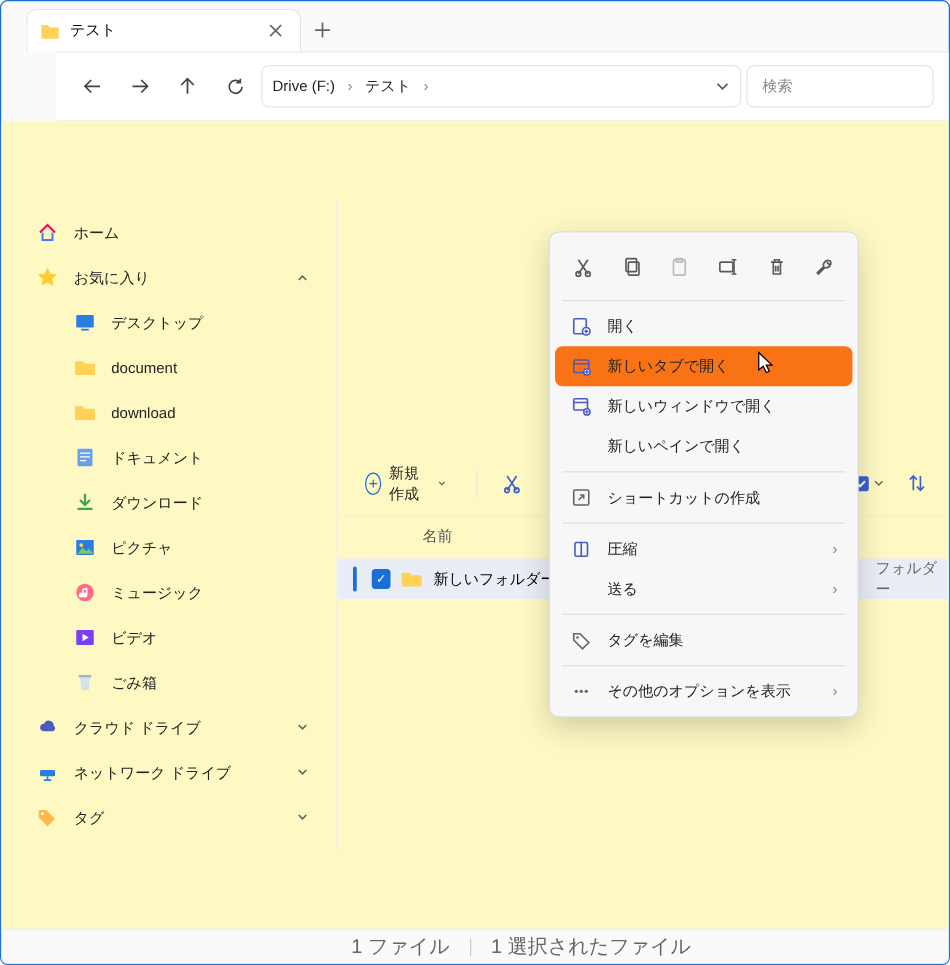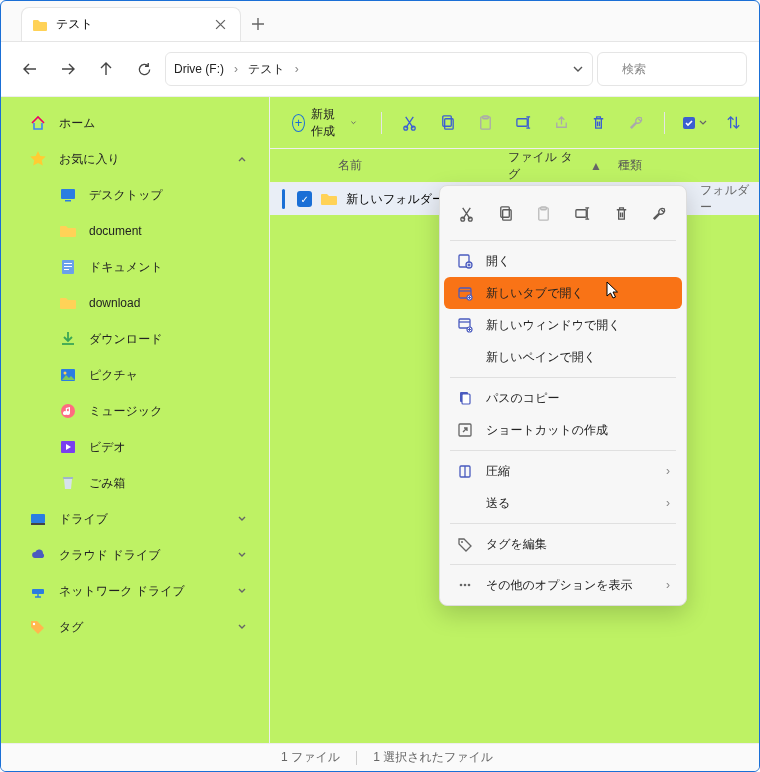--- a/index.html
+++ b/index.html
@@ -4,28 +4,28 @@
 <style>
   * { box-sizing: border-box; }
   body { margin:0; font-family:"Yu Gothic UI","Segoe UI",sans-serif; font-size:12px; background:#fafafa; width:760px; height:772px; overflow:hidden; border:1px solid #1a6fd6; border-radius:6px; display:flex; flex-direction:column; }
   
   .tabbar { height:40px; display:flex; align-items:flex-end; padding:4px 0 0 20px; gap:0; }
   .tab { background:#fff; border:1px solid #e5e5e5; border-bottom:none; border-radius:8px 8px 0 0; height:34px; display:flex; align-items:center; padding:0 10px; gap:8px; min-width:220px; position:relative; }
   .tab .folder-ico { width:16px; height:16px; }
   .tab .close { margin-left:auto; width:20px; height:20px; display:flex; align-items:center; justify-content:center; border-radius:4px; }
   .newtab { width:34px; height:34px; display:flex; align-items:center; justify-content:center; color:#666; }
   
-  .navrow { background:#fff; border-top:1px solid #e5e5e5; height:56px; display:flex; align-items:center; gap:4px; padding:0 12px; border-bottom:1px solid #eee; }
+  .navrow { background:#fff; border-top:1px solid #e5e5e5; height:56px; display:flex; align-items:center; gap:4px; padding:0 12px; border-bottom:1px solid #eee;margin-left:44px; }
   .nav-btn { width:34px; height:34px; display:flex; align-items:center; justify-content:center; color:#555; border-radius:4px; }
   .addr { flex:1; border:1px solid #e5e5e5; border-radius:6px; height:34px; display:flex; align-items:center; padding:0 8px; gap:6px; color:#222; }
   .addr .chev { color:#888; padding:0 4px; }
   .addr .dd { margin-left:auto; color:#555; }
-  .search { width:150px; border:1px solid #e5e5e5; border-radius:6px; height:34px; display:flex; align-items:center; padding:0 24px; color:#888; }
-  
-  .body { flex:1; display:flex; min-height:0; background:#bef264; }
+  .search { width:150px; border:1px solid #e5e5e5; border-radius:6px; height:34px; display:flex; align-items:center; padding:0 12px; color:#888; }
+  
+  .body { flex:1; display:flex; min-height:0; background:#fef9c3;align-items:center; }
   
   .sidebar { width:269px; border-right:1px solid #eee; padding:8px 0 8px 0; overflow:auto; }
   .sb-item { height:36px; display:flex; align-items:center; padding:0 16px 0 24px; gap:12px; color:#222; border-radius:6px; margin:0 4px; position:relative; }
   .sb-item.child { padding-left:54px; }
   .sb-ico { width:18px; height:18px; display:flex; align-items:center; justify-content:center; flex-shrink:0; }
   .sb-exp { position:absolute; right:18px; color:#666; font-size:12px; }
   
   .main { flex:1; display:flex; flex-direction:column; min-width:0; }
   .toolbar { height:52px; border-bottom:1px solid #eee; display:flex; align-items:center; padding:0 14px; gap:14px; }
   .tb-new { display:flex; align-items:center; gap:6px; padding:4px 8px; color:#1a6fd6; border-radius:4px; }
@@ -51,21 +51,21 @@
   .ctx-ico { width:34px; height:34px; display:flex; align-items:center; justify-content:center; color:#5a5a5a; border-radius:6px; }
   .ctx-sep { height:1px; background:#e0e0e0; margin:4px 6px; }
   .ctx-item { height:32px; display:flex; align-items:center; gap:12px; padding:0 12px; border-radius:6px; color:#222; }
   .ctx-item:hover, .ctx-item.hover { background:#f97316; }
   .ctx-item .cico { width:18px; height:18px; display:flex; align-items:center; justify-content:center; color:#4a5bbf; flex-shrink:0; }
   .ctx-item .cico.gray { color:#666; }
   .ctx-item .ar { margin-left:auto; color:#888; }
   
   .cursor { position:absolute; left:606px; top:281px; z-index:60; pointer-events:none; }
   
-  .status { height:28px; border-top:1px solid #eee; display:flex; align-items:center; gap:16px; padding:0 14px; color:#666; background:#fafafa; font-size:12px; }
+  .status { height:28px; border-top:1px solid #eee; display:flex; align-items:center; gap:16px; padding:0 14px; color:#666; background:#fafafa; font-size:16px; }
   .status .ssep { width:1px; height:14px; background:#ccc; }
   
   svg { display:block; }
 </style>
 </head>
 <body>
 
 <div class="tabbar">
   <div class="tab">
     <span class="folder-ico">
@@ -162,39 +162,39 @@
       <span class="sb-ico">
           <svg width="18" height="18" viewBox="0 0 18 18">
             <path fill="#ffd257" d="M1 5a1 1 0 0 1 1-1h5l2 2h7a1 1 0 0 1 1 1v7a1 1 0 0 1-1 1H2a1 1 0 0 1-1-1z"></path>
           </svg>
         </span>
       <span>document</span>
     </div>
     <div class="sb-item child">
       <span class="sb-ico">
           <svg width="18" height="18" viewBox="0 0 18 18">
+            <path fill="#ffd257" d="M1 5a1 1 0 0 1 1-1h5l2 2h7a1 1 0 0 1 1 1v7a1 1 0 0 1-1 1H2a1 1 0 0 1-1-1z"></path>
+          </svg>
+        </span>
+      <span>download</span>
+    </div>
+    <div class="sb-item child">
+      <span class="sb-ico">
+          <svg width="18" height="18" viewBox="0 0 18 18">
             <rect x="3" y="2" width="12" height="14" rx="1" fill="#6aa0ea"></rect>
             <rect x="5" y="5" width="8" height="1" fill="#fff"></rect>
             <rect x="5" y="8" width="8" height="1" fill="#fff"></rect>
             <rect x="5" y="11" width="5" height="1" fill="#fff"></rect>
           </svg>
         </span>
       <span>ドキュメント</span>
     </div>
     <div class="sb-item child">
       <span class="sb-ico">
           <svg width="18" height="18" viewBox="0 0 18 18">
-            <path fill="#ffd257" d="M1 5a1 1 0 0 1 1-1h5l2 2h7a1 1 0 0 1 1 1v7a1 1 0 0 1-1 1H2a1 1 0 0 1-1-1z"></path>
-          </svg>
-        </span>
-      <span>download</span>
-    </div>
-    <div class="sb-item child">
-      <span class="sb-ico">
-          <svg width="18" height="18" viewBox="0 0 18 18">
             <path stroke="#3aa655" stroke-width="1.8" fill="none" d="M9 2v9M5 7l4 4 4-4"></path>
             <path stroke="#3aa655" stroke-width="1.8" d="M3 14h12"></path>
           </svg>
         </span>
       <span>ダウンロード</span>
     </div>
     <div class="sb-item child">
       <span class="sb-ico">
           <svg width="18" height="18" viewBox="0 0 18 18">
             <rect x="2" y="3" width="14" height="12" rx="1" fill="#2b7de1"></rect>
@@ -223,34 +223,20 @@
       <span>ビデオ</span>
     </div>
     <div class="sb-item child">
       <span class="sb-ico">
           <svg width="18" height="18" viewBox="0 0 18 18">
             <path fill="#d6e2ea" d="M5 5h8l-1 10H6z"></path>
             <rect x="4" y="3" width="10" height="2" fill="#9fb6c8"></rect>
           </svg>
         </span>
       <span>ごみ箱</span>
-    </div>
-    <div class="sb-item">
-      <span class="sb-ico">
-          <svg width="18" height="18" viewBox="0 0 18 18">
-            <rect x="2" y="4" width="14" height="9" rx="1" fill="#2b7de1"></rect>
-            <rect x="2" y="13" width="14" height="2" fill="#444"></rect>
-          </svg>
-        </span>
-      <span>ドライブ</span>
-      <span class="sb-exp">
-          <svg width="10" height="10" viewBox="0 0 10 10">
-            <path stroke="#666" stroke-width="1.4" fill="none" d="M2 3l3 3 3-3"></path>
-          </svg>
-        </span>
     </div>
     <div class="sb-item">
       <span class="sb-ico">
           <svg width="18" height="18" viewBox="0 0 18 18">
             <path fill="#4a5bbf" d="M6 12a3 3 0 0 1 .3-6 4 4 0 0 1 7.7 1.6A2.5 2.5 0 0 1 13.5 12z"></path>
           </svg>
         </span>
       <span>クラウド ドライブ</span>
       <span class="sb-exp">
           <svg width="10" height="10" viewBox="0 0 10 10">
@@ -456,29 +442,20 @@
         </svg>
       </span>
     <span>新しいウィンドウで開く</span>
   </div>
   <div class="ctx-item">
     <span class="cico"></span>
     <span>新しいペインで開く</span>
   </div>
   <div class="ctx-sep"></div>
   <div class="ctx-item">
-    <span class="cico">
-        <svg width="16" height="16" viewBox="0 0 16 16">
-          <rect x="3" y="2" width="8" height="10" rx="1" fill="#4a5bbf"></rect>
-          <rect x="5" y="4" width="8" height="10" rx="1" fill="#fff" stroke="#4a5bbf" stroke-width="1.2"></rect>
-        </svg>
-      </span>
-    <span>パスのコピー</span>
-  </div>
-  <div class="ctx-item">
     <span class="cico gray">
         <svg width="16" height="16" viewBox="0 0 16 16">
           <rect x="2" y="2" width="12" height="12" rx="1" fill="none" stroke="#666" stroke-width="1.3"></rect>
           <path stroke="#666" stroke-width="1.3" fill="none" d="M6 10l4-4M10 9V6H7"></path>
         </svg>
       </span>
     <span>ショートカットの作成</span>
   </div>
   <div class="ctx-sep"></div>
   <div class="ctx-item">

